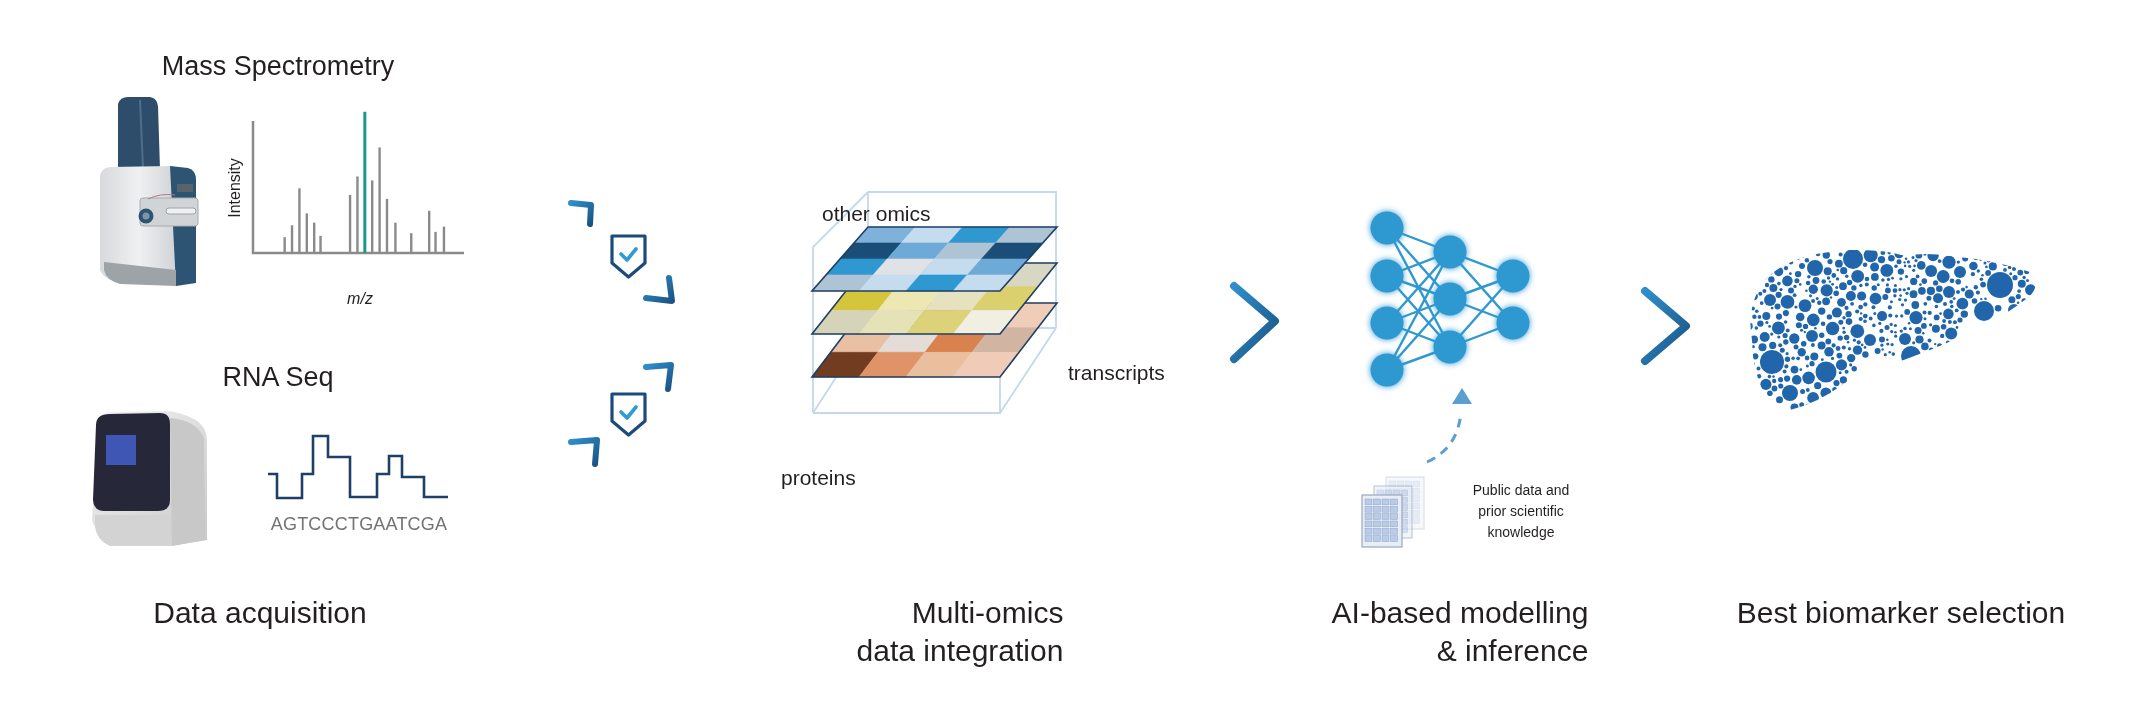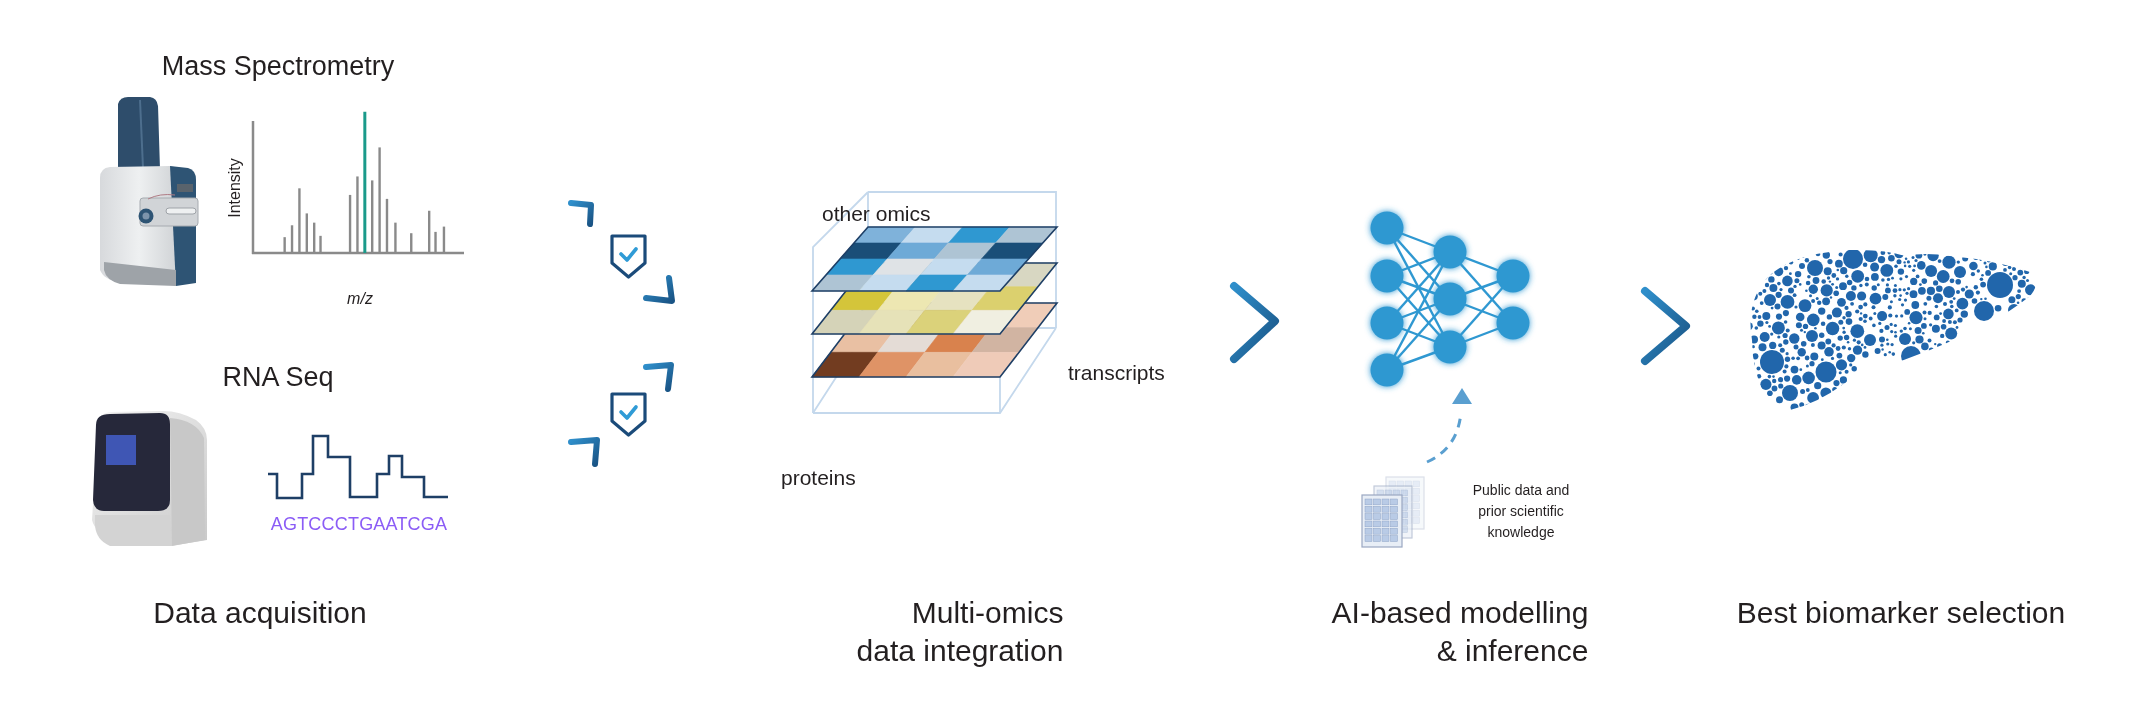--- a/index.html
+++ b/index.html
@@ -7,21 +7,21 @@
          font-family: "Liberation Sans", "DejaVu Sans", sans-serif; color: #231f20; }
   #stage { position: absolute; left: 0; top: 0; width: 2139px; height: 712px; }
   .lbl { position: absolute; white-space: nowrap; line-height: 1; }
   .sub { font-size: 27px; transform: translate(-50%, -50%); text-align: right; }
   .stage-title { font-size: 30px; text-align: right; line-height: 38px; transform: translateX(-50%); }
   .stage-title span { display: block; }
   .small { font-size: 21px; margin-top: 42px; }
   .tiny { font-size: 14px; text-align: center; line-height: 21px; transform: translateX(-50%); }
   .tiny span { display: block; }
   .axis-lbl { font-size: 16px; color: #231f20; }
-  .seq { font-size: 18px; letter-spacing: 0.2px; transform: translateX(-50%); color: #8b5cf6; }
+  .seq { font-size: 18px; letter-spacing: 0.2px; transform: translateX(-50%); color: #737373; }
 </style>
 </head>
 <body>
 
 <div id="stage">
 
   <svg id="art" width="2139" height="712" viewBox="0 0 2139 712" xmlns="http://www.w3.org/2000/svg" style="position:absolute;left:0;top:0">
     <defs>
       <linearGradient id="chevGrad" x1="0" y1="0" x2="1" y2="1">
         <stop offset="0" stop-color="#2f8fcb"></stop>

